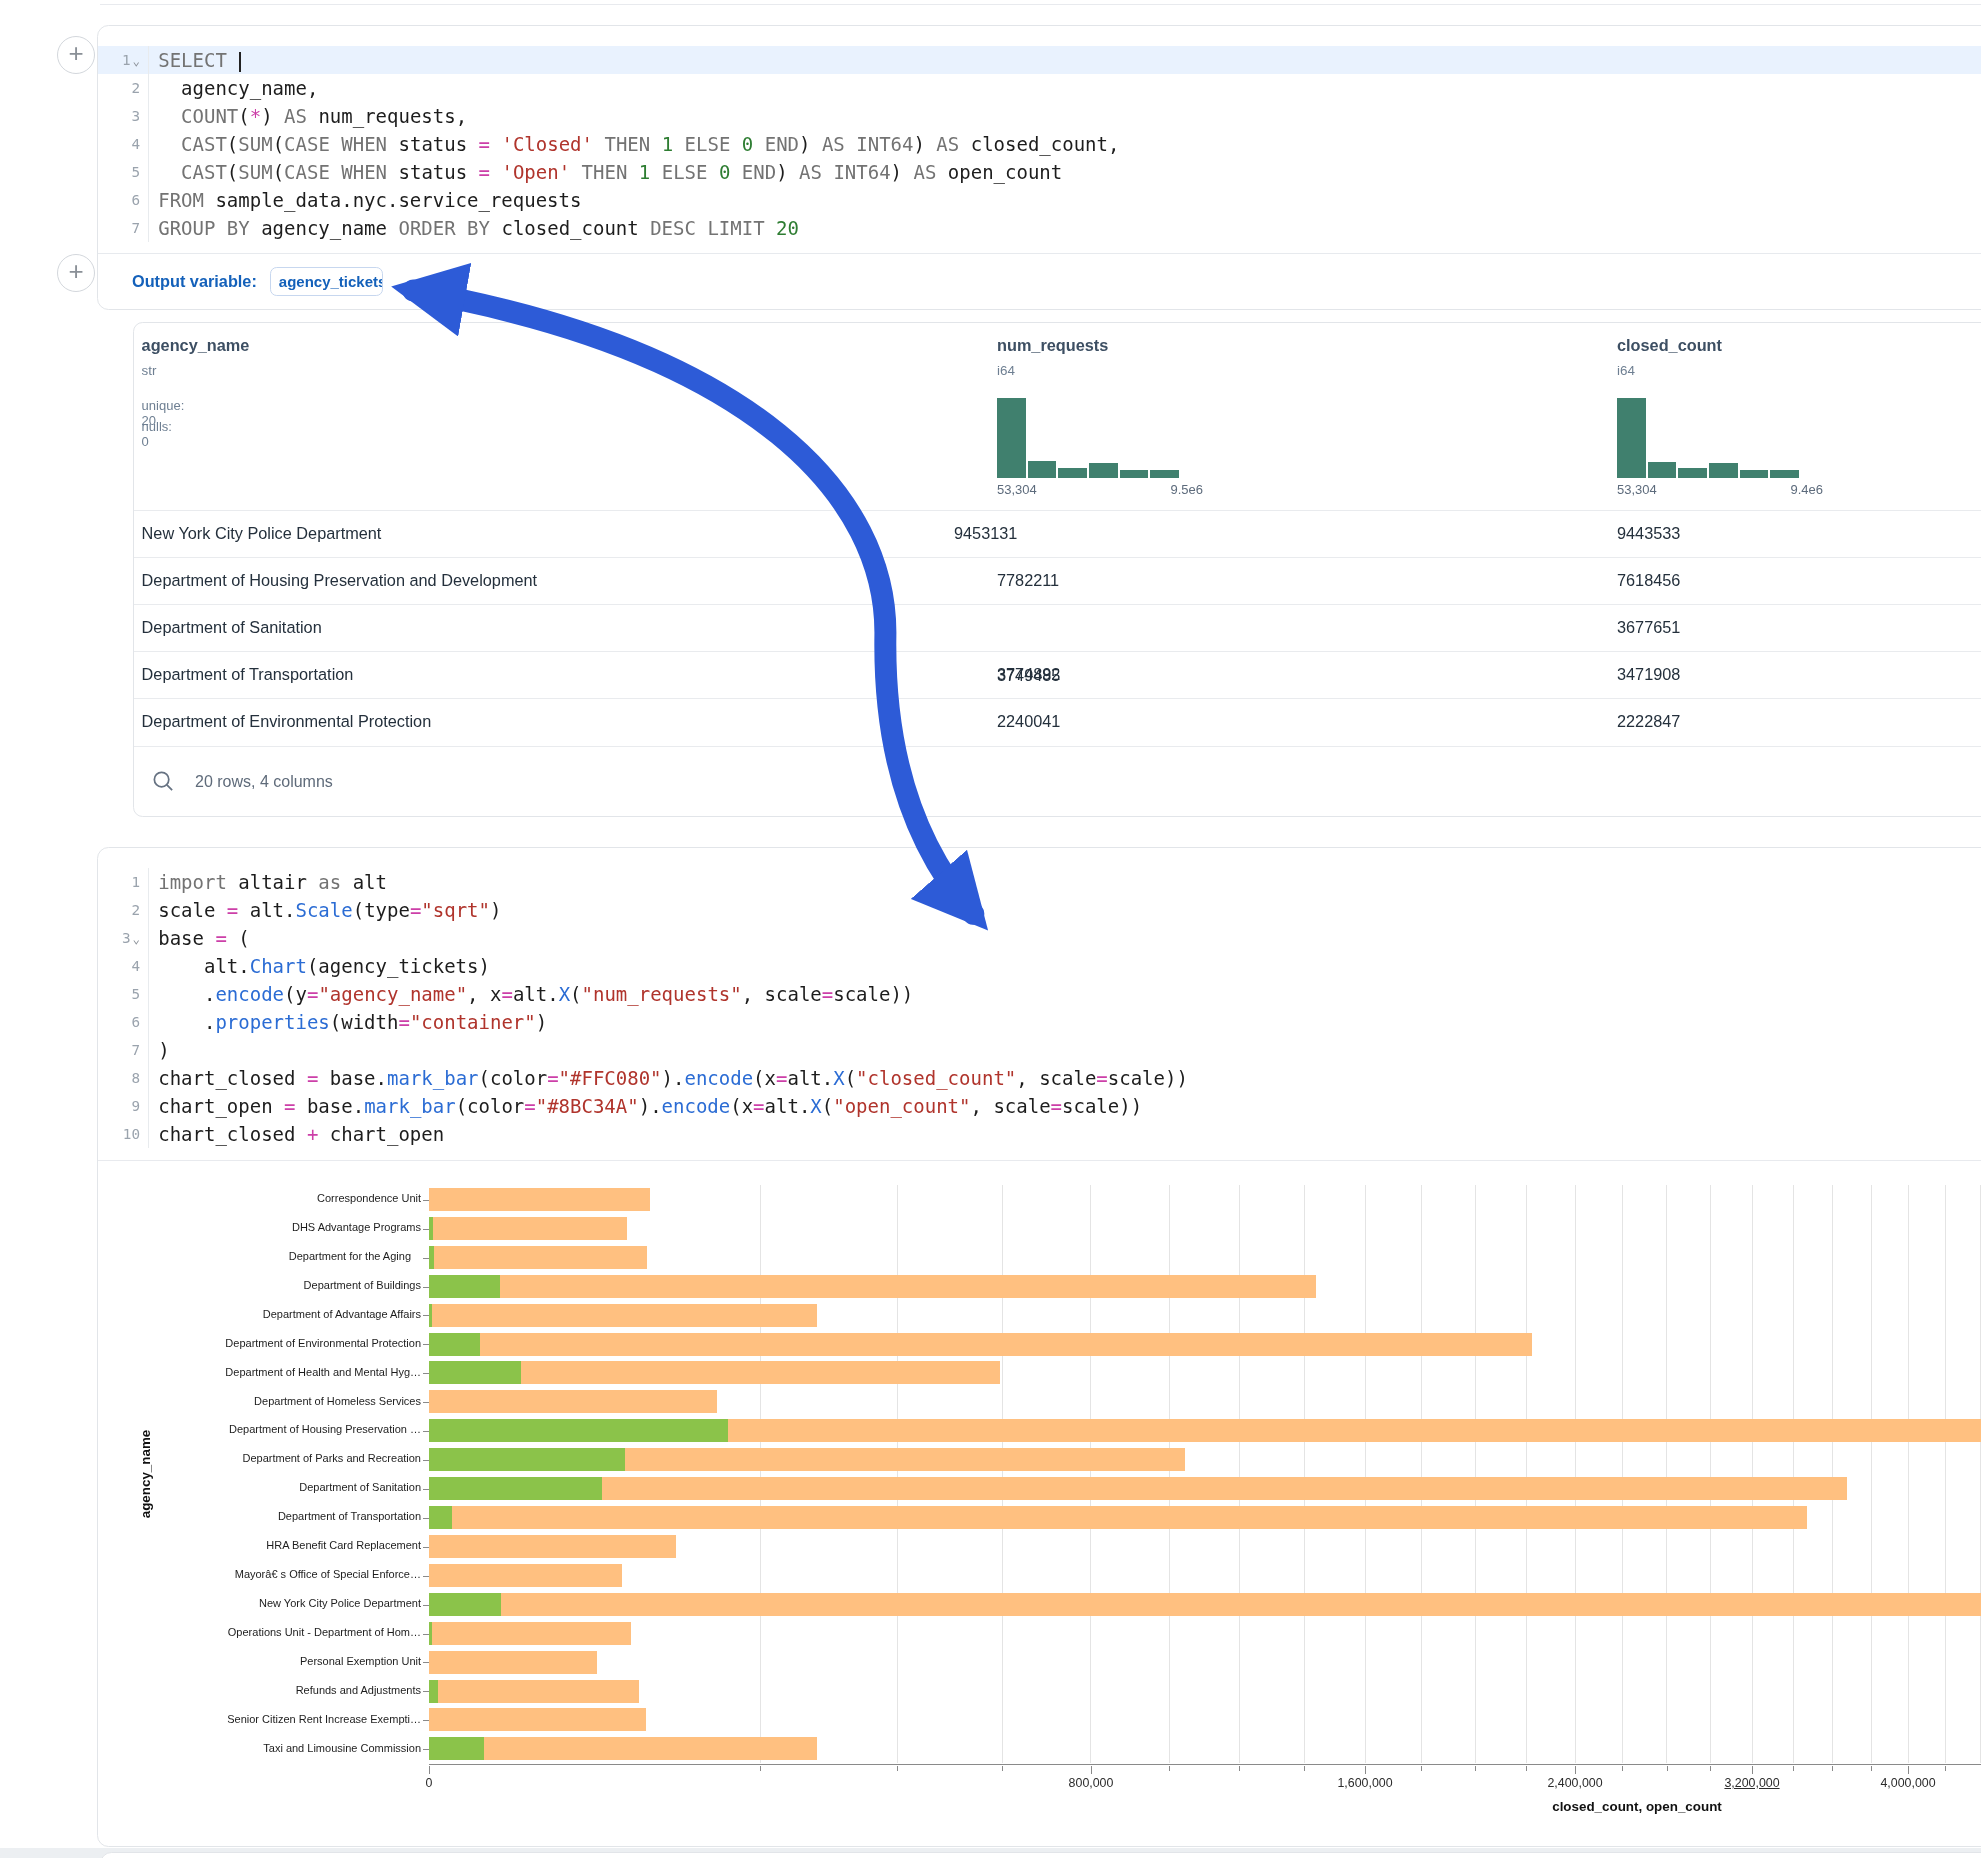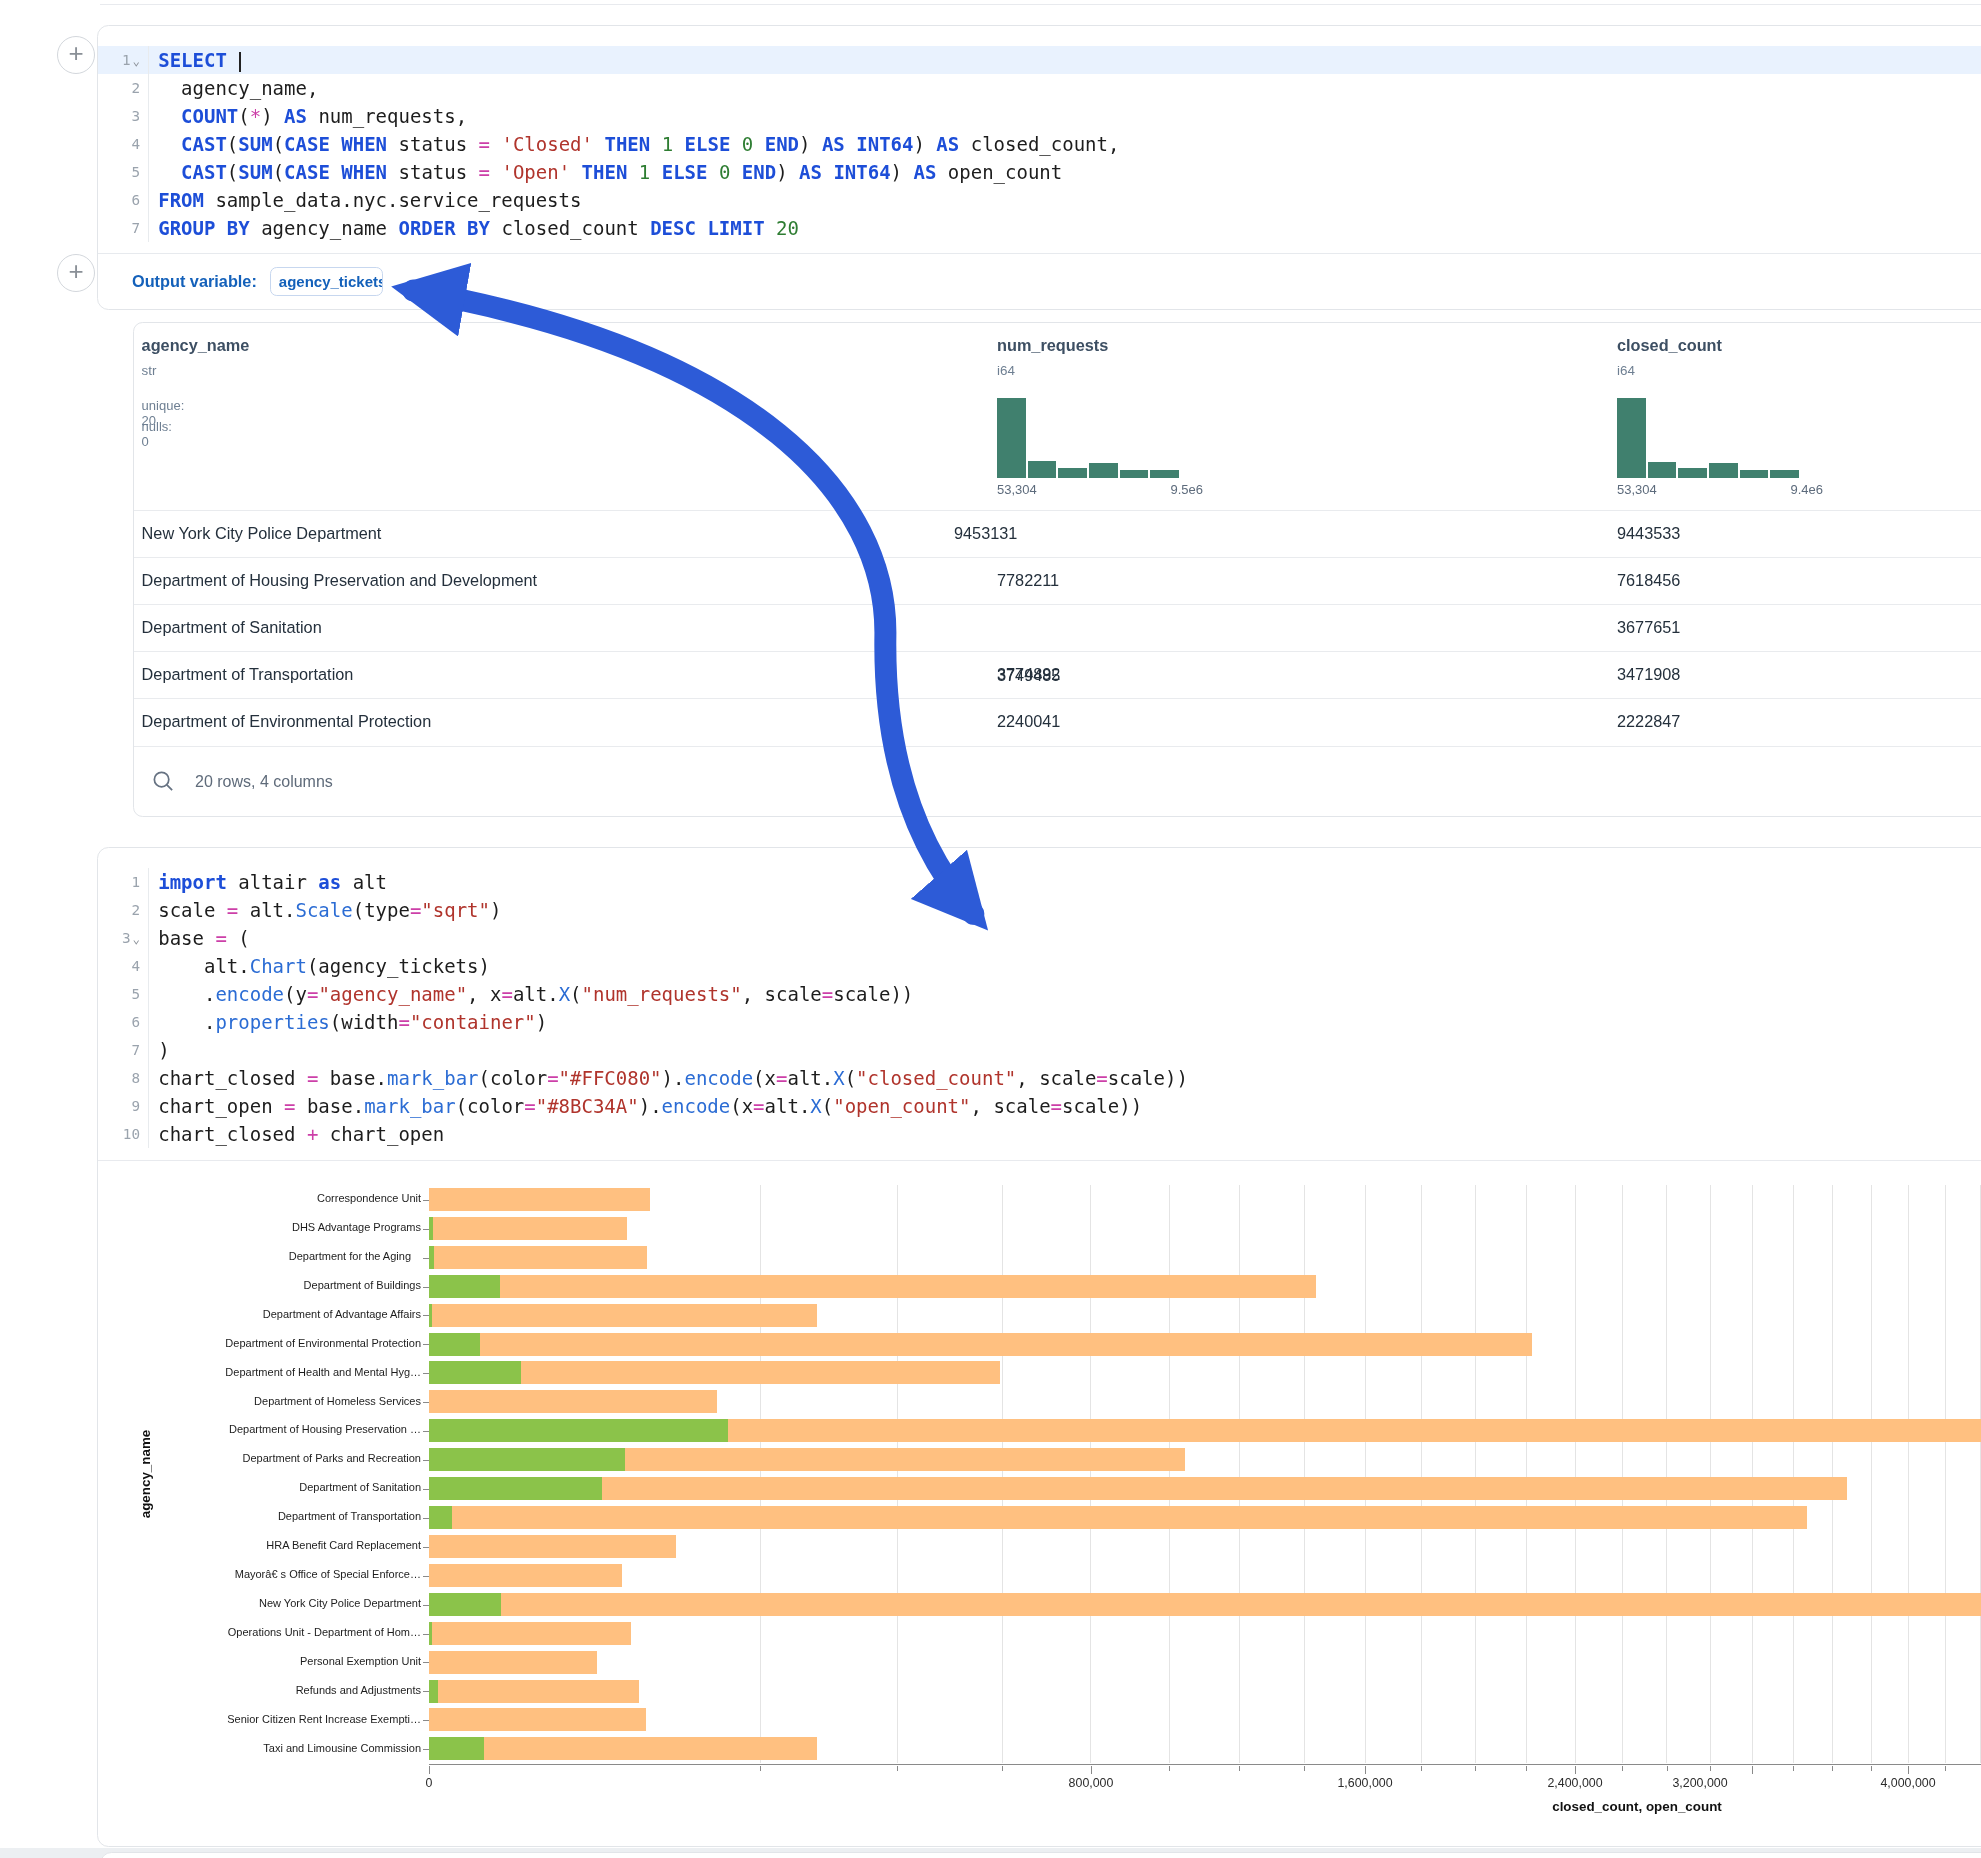--- a/index.html
+++ b/index.html
@@ -11,21 +11,21 @@
   .plus-btn{position:absolute;width:36px;height:36px;border-radius:50%;border:1.4px solid #d3d7dc;
             background:#fff;color:#8a9097;font-size:26px;line-height:33px;text-align:center;cursor:pointer;}
   
   .code-area{position:absolute;left:0;right:0;font-family:"DejaVu Sans Mono",monospace;font-size:19px;}
   .cline{position:relative;height:28px;line-height:28px;white-space:pre;display:flex;}
   .cline.hl{background:#e9f2fe;}
   .gutter{flex:0 0 42px;text-align:right;padding-right:7.6px;color:#9aa3ad;font-size:14.3px;
           font-family:"DejaVu Sans Mono",monospace;}
   .gutter .chev{color:#8a9097;font-size:12.4px;margin-left:1.9px;}
   .ctext{border-left:1px solid #e8ebee;padding-left:9.6px;flex:1;}
-  .tok-k{color:#1d4ed8;font-weight:bold;}
+  .tok-k{color:#737373;font-weight:normal;}
   .tok-f{color:#2b6cd4;}
   .tok-s{color:#b0342c;}
   .tok-n{color:#2e7d32;}
   .tok-o{color:#cc3fa8;}
   .tok-d{color:#1d1d1d;}
   .tok-cur{display:inline-block;width:1.9px;height:20px;background:#222;vertical-align:middle;margin-left:1px;}
   
   .out-row{position:absolute;left:0;right:0;bottom:0;height:55px;border-top:1px solid #e7eaee;
            display:flex;align-items:center;padding-left:34px;}
   .out-label{color:#1461ba;font-weight:bold;font-size:16.3px;}
@@ -260,21 +260,21 @@
         <div class="xlab" style="left: 1365px;">1,600,000</div>
         <div class="xtick" style="left: 1421px; height: 4.8px;"></div>
         <div class="xtick" style="left: 1475px; height: 4.8px;"></div>
         <div class="xtick" style="left: 1526px; height: 4.8px;"></div>
         <div class="xtick" style="left: 1575px; height: 7.6px;"></div>
         <div class="xlab" style="left: 1575px;">2,400,000</div>
         <div class="xtick" style="left: 1622px; height: 4.8px;"></div>
         <div class="xtick" style="left: 1667px; height: 4.8px;"></div>
         <div class="xtick" style="left: 1710px; height: 4.8px;"></div>
         <div class="xtick" style="left: 1752px; height: 7.6px;"></div>
-        <div class="xlab" style="left: 1700px;">3,200,000</div>
+        <div class="xlab" style="left: 1752px; text-decoration: underline;">3,200,000</div>
         <div class="xtick" style="left: 1793px; height: 4.8px;"></div>
         <div class="xtick" style="left: 1832px; height: 4.8px;"></div>
         <div class="xtick" style="left: 1871px; height: 4.8px;"></div>
         <div class="xtick" style="left: 1908px; height: 7.6px;"></div>
         <div class="xlab" style="left: 1908px;">4,000,000</div>
         <div class="xtick" style="left: 1945px; height: 4.8px;"></div>
         <div class="xtick" style="left: 1981px; height: 4.8px;"></div>
       </div>
     <div class="xtitle" style="left:1637px;">closed_count, open_count</div>
   <div class="ylab" style="left: 142px; top: 1192px;">Correspondence Unit</div>

